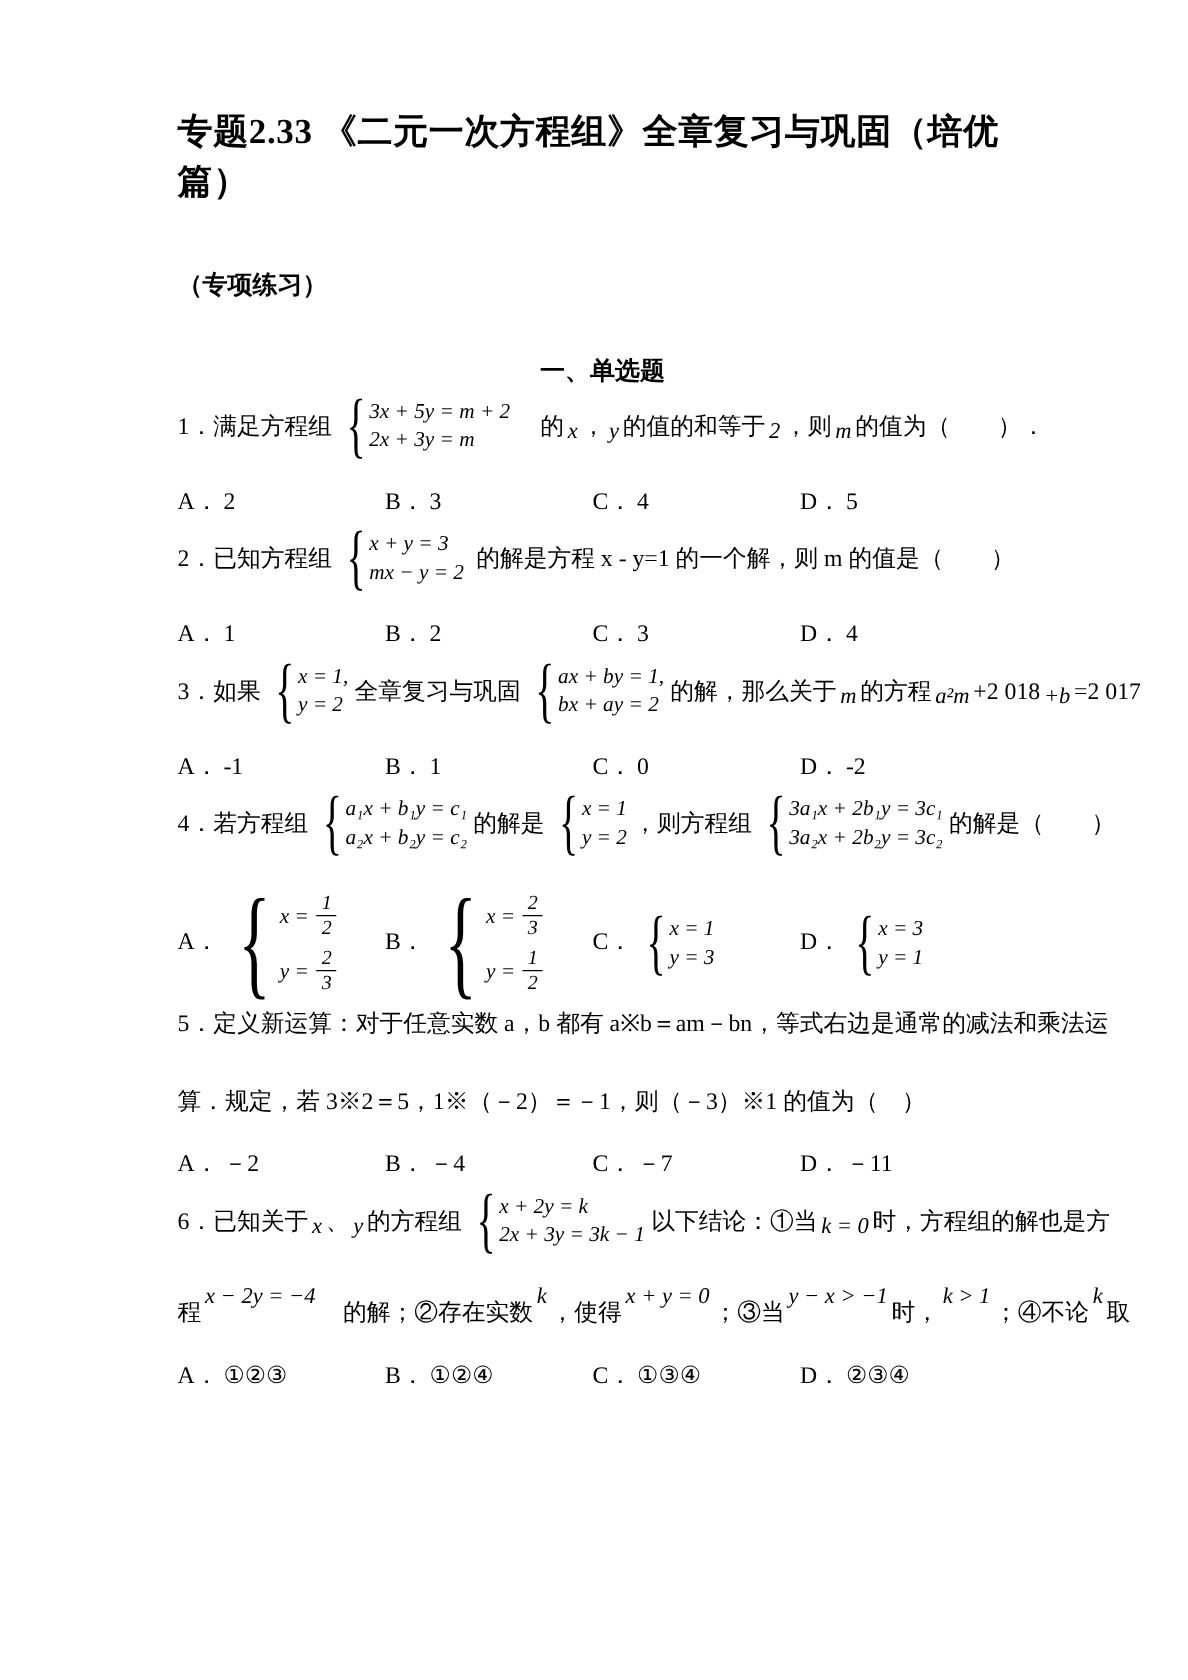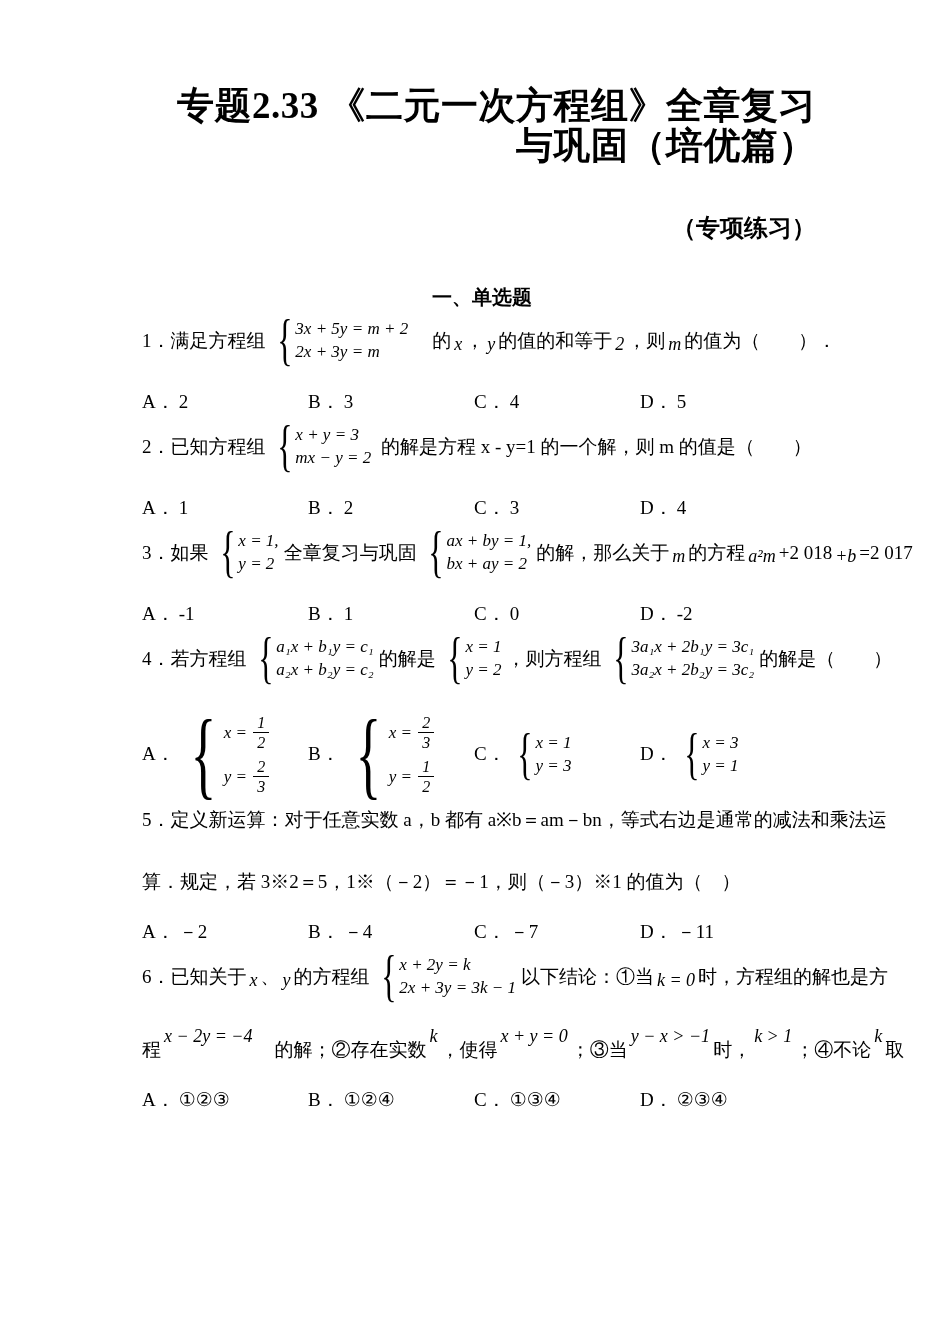--- a/index.html
+++ b/index.html
@@ -6,28 +6,28 @@
   .page{
     position:relative;
     width:950px;height:1344px;
     background:#ffffff;color:#000000;
     box-sizing:border-box;
     padding:86px 128px 0 142px;
     overflow:hidden;
     font-family:"Liberation Serif","DejaVu Serif",serif;
   }
   .title{
-    margin:0 6px 0 0;text-align:right;
-    font-size:37px;font-weight:bold;line-height:40px;
+    margin:0 6px 0 0;text-align:left;
+    font-size:28px;font-weight:bold;line-height:40px;
     letter-spacing:0.5px;
     font-family:"Liberation Serif","DejaVu Serif",serif;
   }
   .title2{
-    margin:44px 6px 0 0;text-align:right;
-    font-size:24px;font-weight:bold;line-height:36px;
+    margin:44px 6px 0 0;text-align:left;
+    font-size:20px;font-weight:bold;line-height:36px;
     font-family:Liberation Serif, serif;
   }
   .section{
     margin-top:38px;
     font-size:20px;font-weight:bold;line-height:27px;
     font-family:"Liberation Sans","DejaVu Sans",sans-serif;
     text-align:center;
   }
   .question{}
   .qrow{

